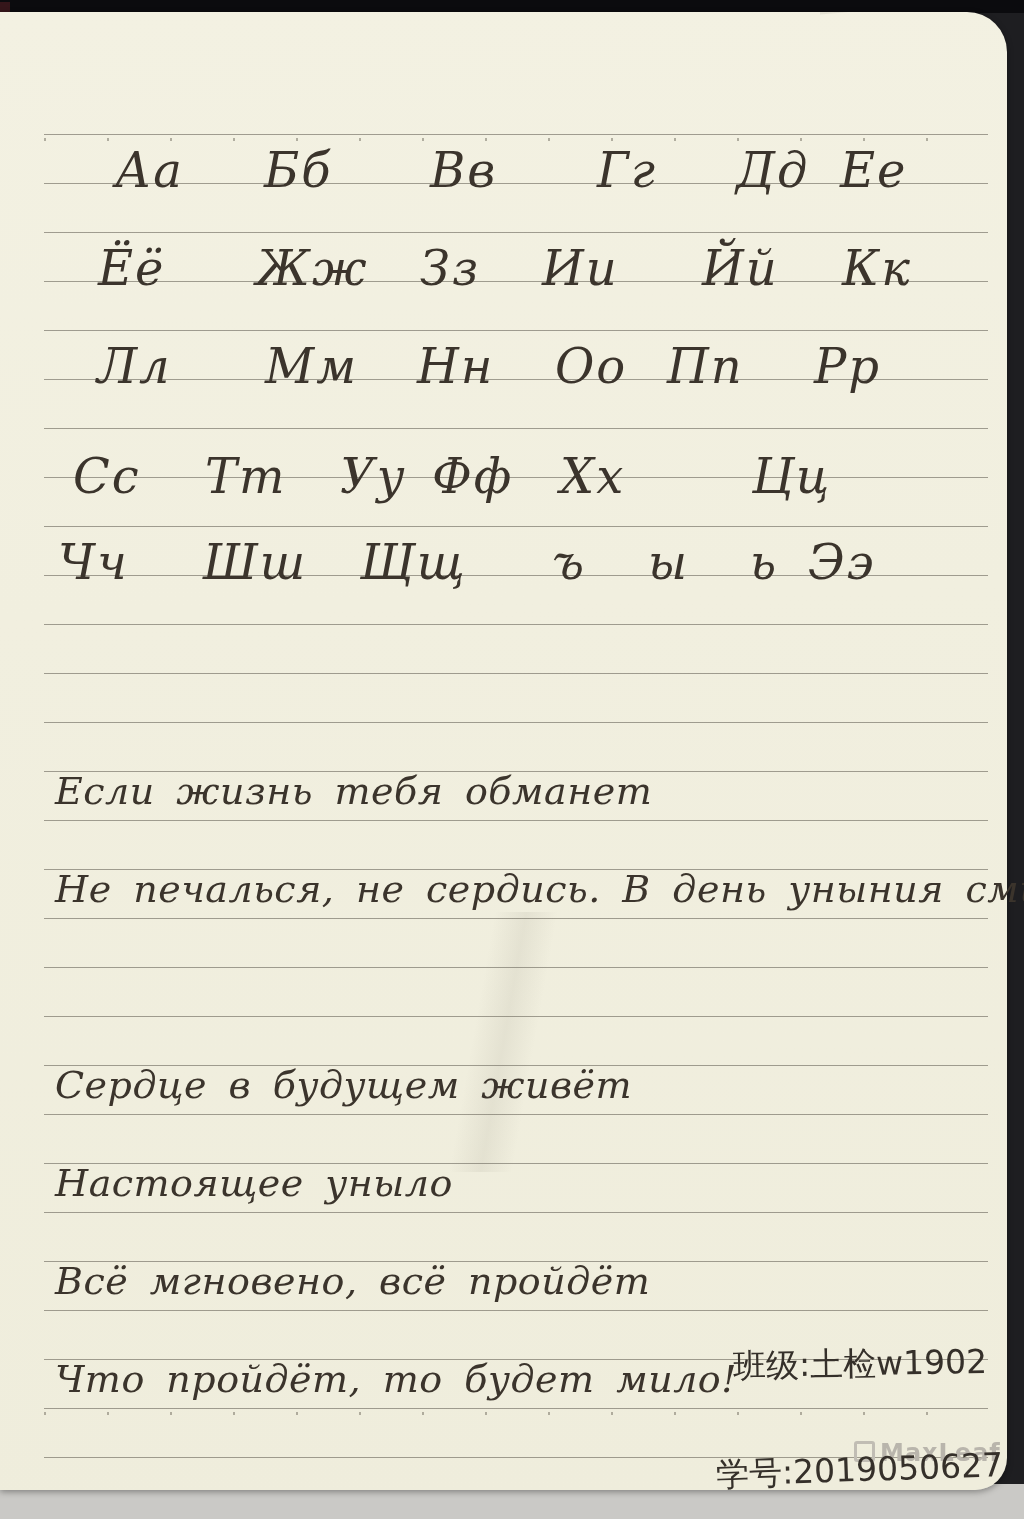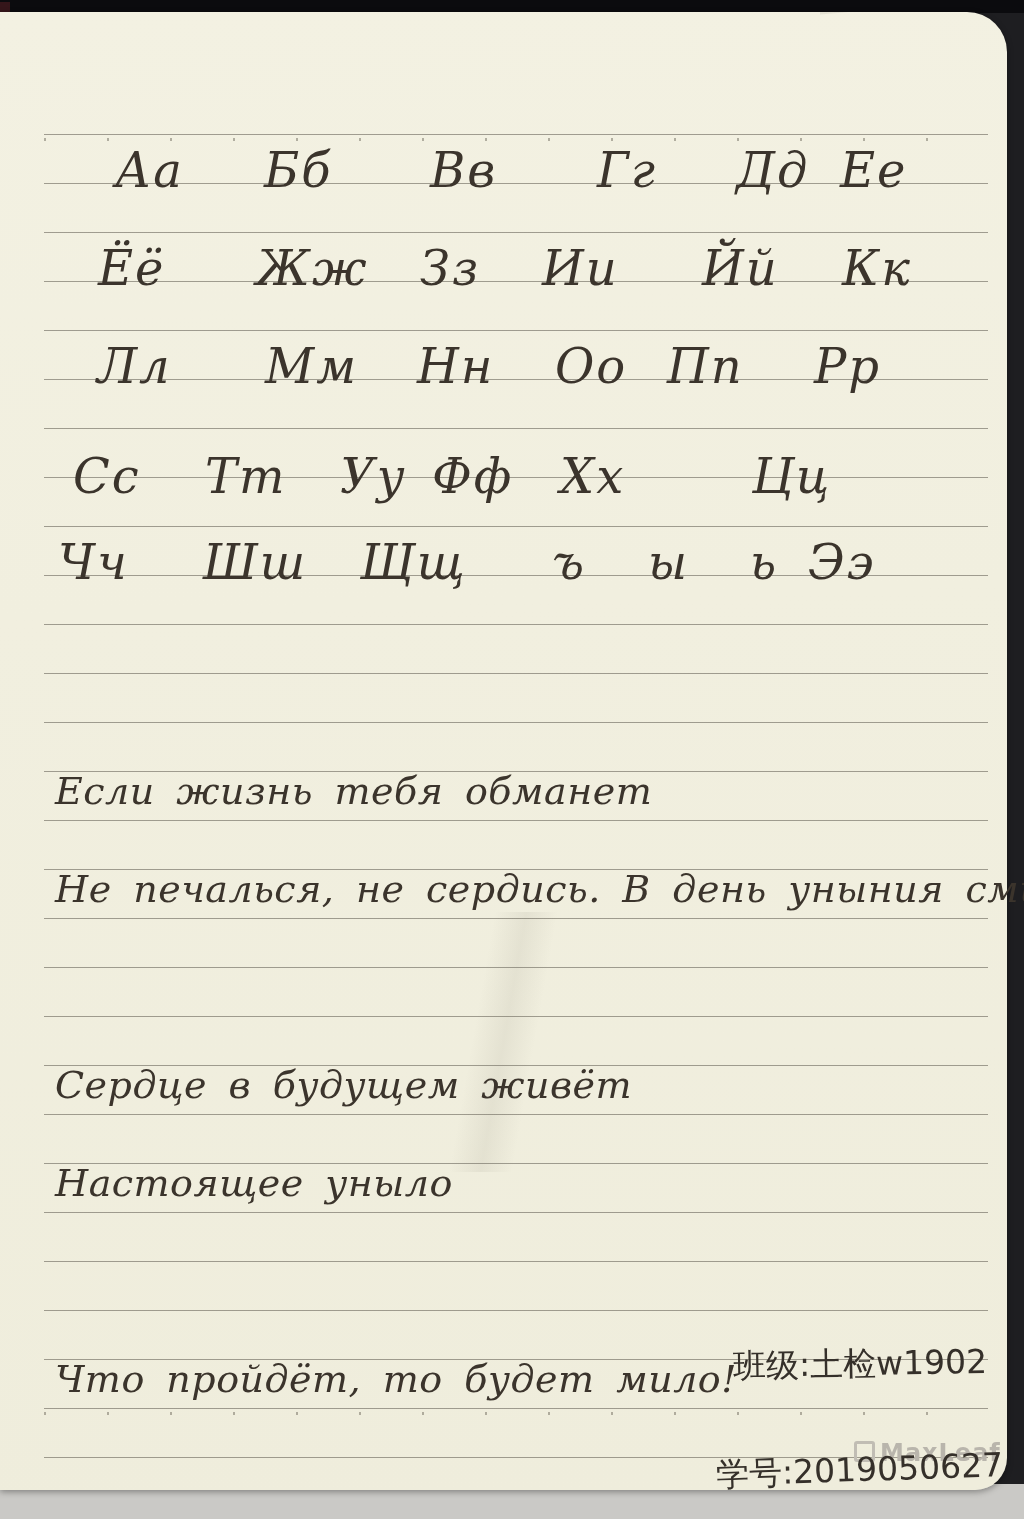--- a/index.html
+++ b/index.html
@@ -100,20 +100,21 @@
       <span style="left:552px">ъ</span>
       <span style="left:648px">ы</span>
       <span style="left:750px">ь</span>
       <span style="left:808px">Ээ</span>
     </div>
 
     <div class="prow p1">Если жизнь тебя обманет</div>
     <div class="prow p2">Не печалься, не сердись. В день уныния смирись.</div>
     <div class="prow p4">Сердце в будущем живёт</div>
     <div class="prow p5">Настоящее уныло</div>
+    <div class="prow p6">Всё мгновено, всё пройдёт</div>
     <div class="prow p7">Что пройдёт, то будет мило!</div>
 
     <div class="watermark">
       <span class="wm-icon"></span><span>MaxLeaf</span>
     </div>
 
     <div class="sig sig-class">
       <span>班级:</span><span>土检w1902</span>
     </div>
     <div class="sig sig-id">

